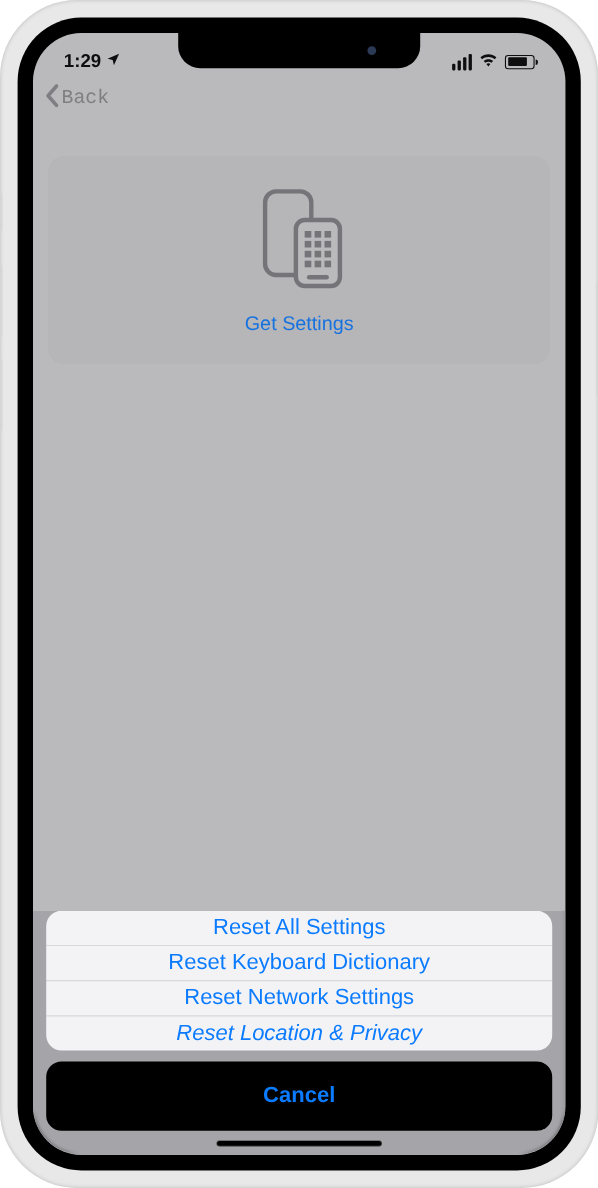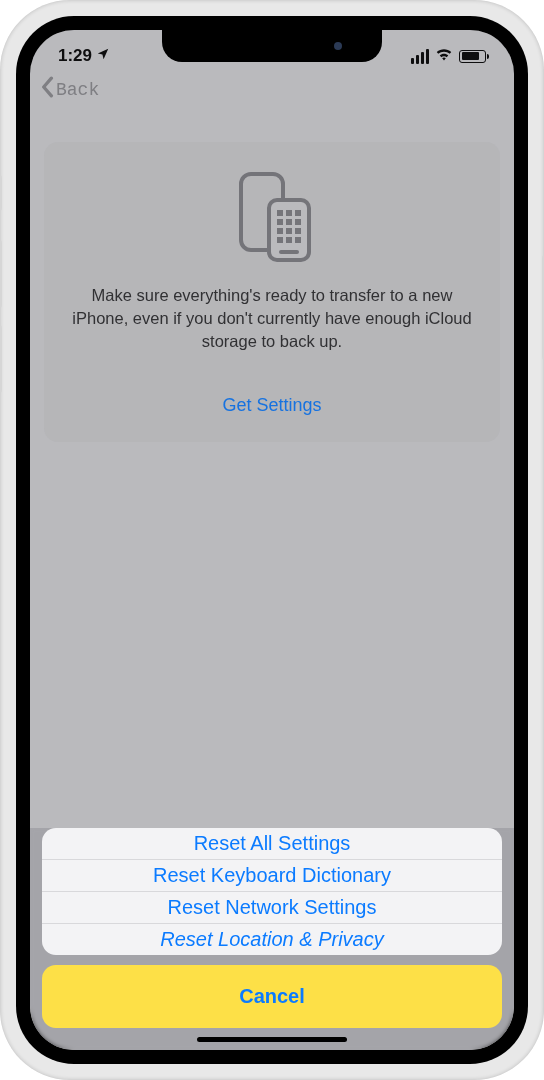--- a/index.html
+++ b/index.html
@@ -163,21 +163,21 @@
   .sheet-item {
     text-align:center;
     font-size:20px;
     color:#0b7bff;
     padding:4px 8px;
     border-bottom:1px solid rgba(120,120,125,0.22);
     position:relative;
   }
   .sheet-item:last-child { border-bottom:none;font-style:italic; }
   .cancel-item {
-    background:#fde047;
+    background:#000000;
     border-radius:14px;
     text-align:center;
     font-size:20px;
     font-weight:600;
     color:#0b7bff;
     padding:20px 8px;
   }
   .highlight-ring {
     position:absolute;
     left:6px; right:6px; top:5px; bottom:5px;
@@ -254,21 +254,20 @@
                 <rect x="50" y="58" width="6" height="6"></rect>
                 <rect x="59" y="58" width="6" height="6"></rect>
                 <rect x="68" y="58" width="6" height="6"></rect>
                 <rect x="50" y="67" width="6" height="6"></rect>
                 <rect x="59" y="67" width="6" height="6"></rect>
                 <rect x="68" y="67" width="6" height="6"></rect>
                 <rect x="52" y="80" width="20" height="4" rx="2"></rect>
               </g>
             </svg>
           </div>
-          <div class="info-desc">Make sure everything's ready to transfer to a new iPhone, even if you don't currently have enough iCloud storage to back up.</div>
           <div class="get-started">Get Settings</div>
         </div>
       </div>
 
       <div class="sheet-darken"></div>
       <div class="sheet">
         <div class="sheet-group">
           <div class="sheet-item">Reset All Settings</div>
           <div class="sheet-item">Reset Keyboard Dictionary</div>
           <div class="sheet-item">Reset Network Settings</div>

